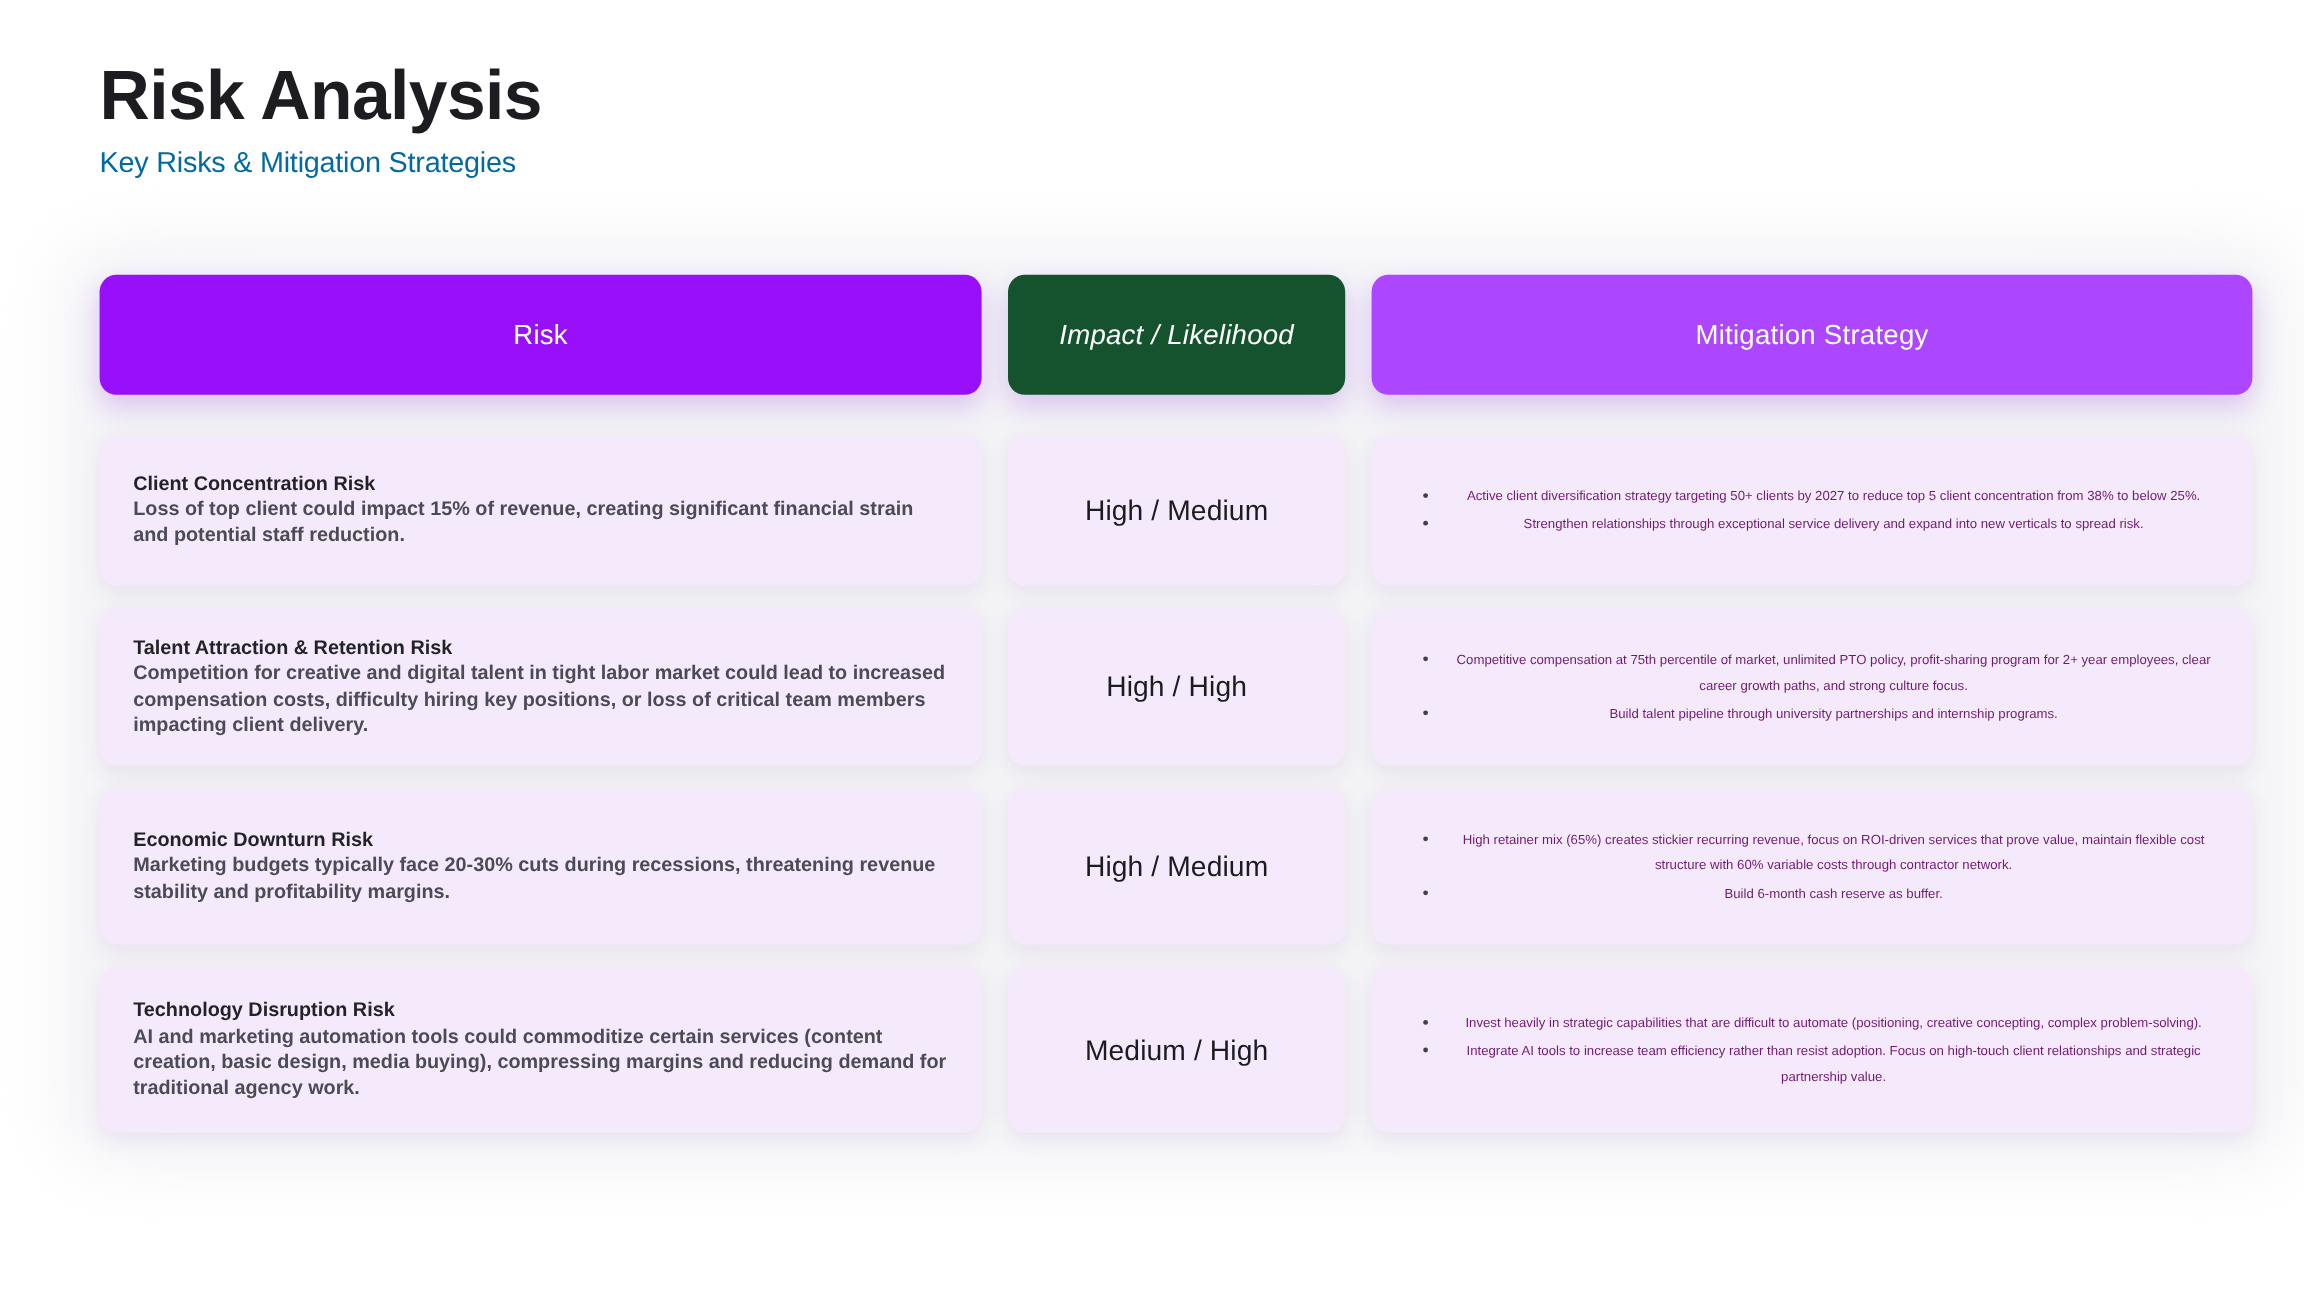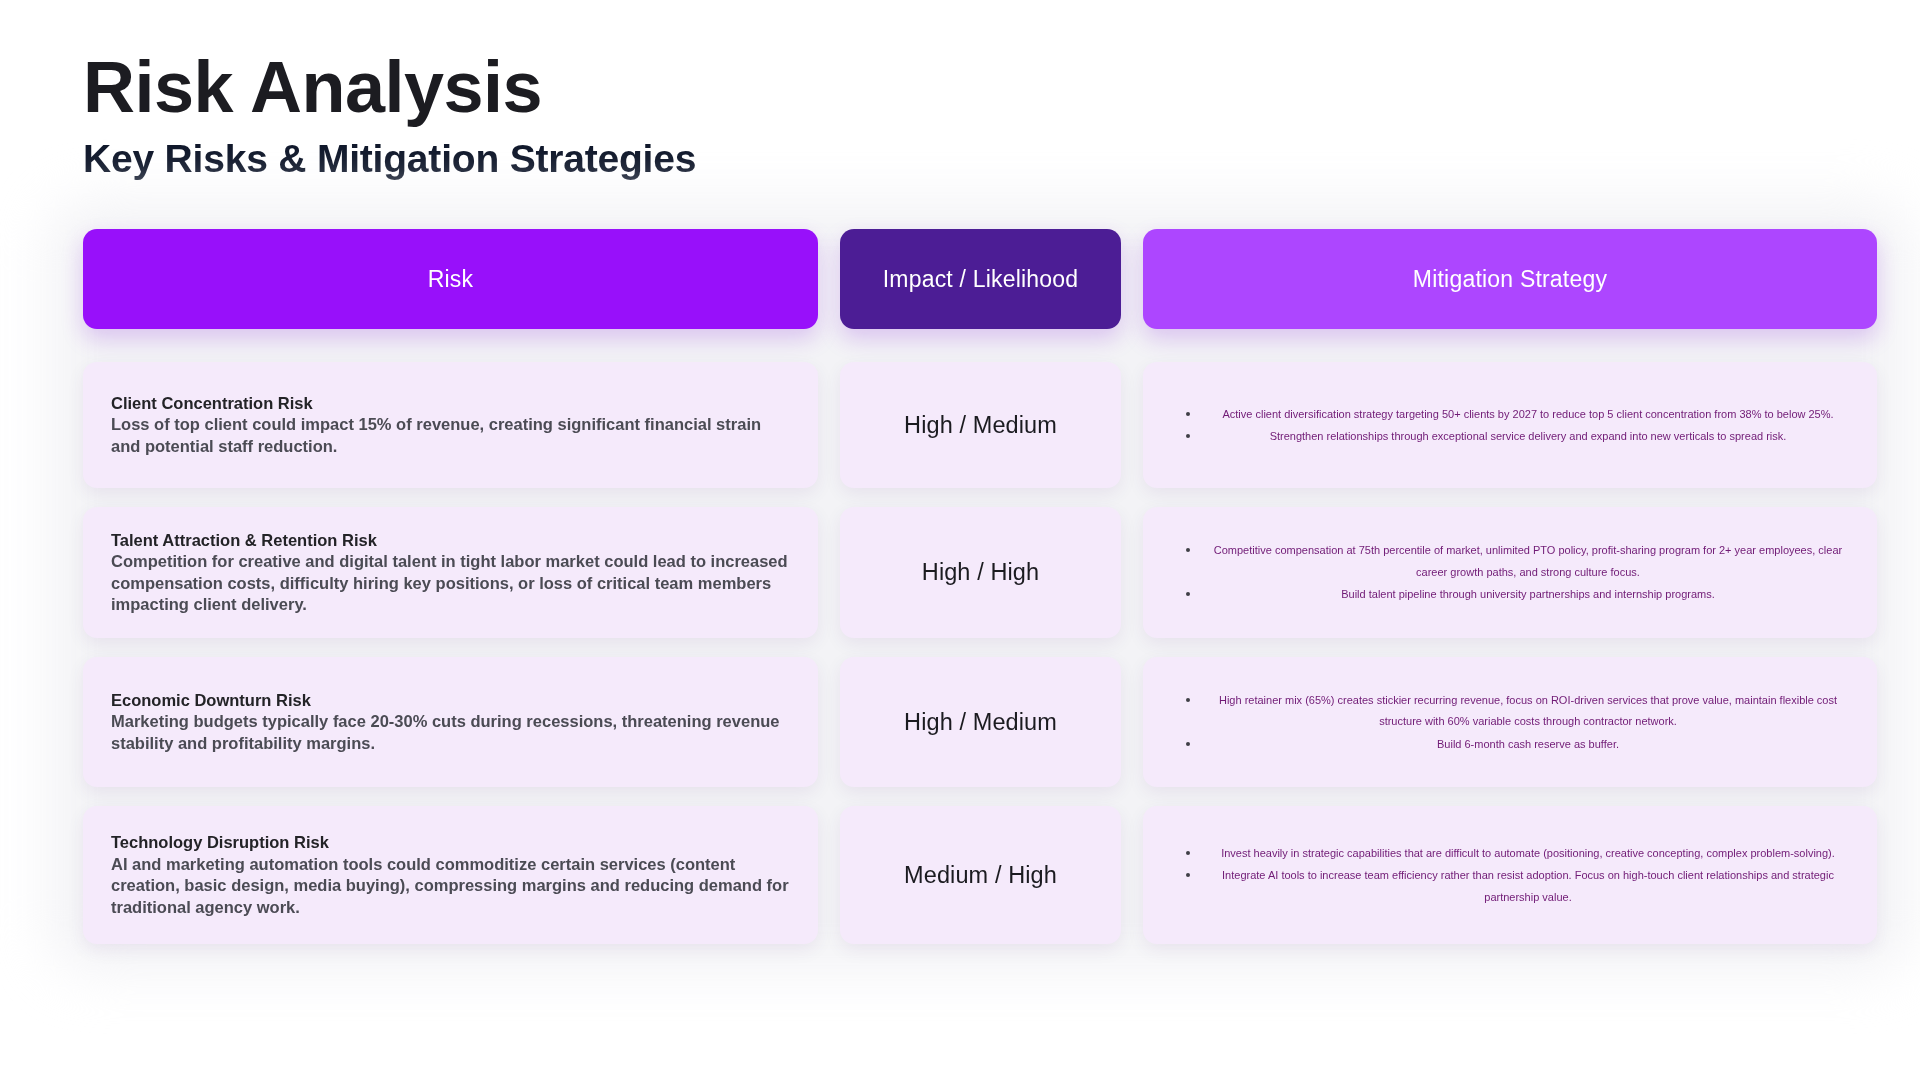--- a/index.html
+++ b/index.html
@@ -1,21 +1,21 @@
 <!DOCTYPE html>
 <html><head>
 <meta charset="utf-8">
 <style>
   * { margin:0; padding:0; box-sizing:border-box; }
   html,body { width:1920px; height:1080px; background:#ffffff; font-family:"Liberation Sans", sans-serif; }
   .page { position:relative; width:1920px; height:1080px; overflow:hidden; background:#ffffff; }
 
   .header-block { position:absolute; left:83px; top:48px; }
-  .page-title { font-size:72px; font-weight:700; color:#1c1c21; letter-spacing:-0.5px; line-height:1.1; }
-  .page-subtitle { font-size:39px; font-weight:700; color:#0f172a; margin-top:10px; letter-spacing:-0.2px; }
+  .page-title { font-size:58px; font-weight:700; color:#1c1c21; letter-spacing:-0.5px; line-height:1.1; }
+  .page-subtitle { font-size:24px; font-weight:400; color:#0369a1; margin-top:10px; letter-spacing:-0.2px; }
 
   .table-wrap { position:absolute; left:83px; top:229px; width:1794px; }
   .table-wrap::before {
     content:""; position:absolute; inset:-28px -34px; background:#f3f3f6;
     border-radius:46px; filter:blur(26px); z-index:0;
   }
   .grid {
     position:relative; z-index:1;
     display:grid;
     grid-template-columns:735px 281px 734px;
@@ -51,21 +51,21 @@
 
   <div class="header-block">
     <div class="page-title">Risk Analysis</div>
     <div class="page-subtitle">Key Risks &amp; Mitigation Strategies</div>
   </div>
 
   <div class="table-wrap">
     <div class="grid">
 
       <div class="hcell" style="background: rgb(152, 16, 250);">Risk</div>
-      <div class="hcell" style="background: #4c1d95;">Impact / Likelihood</div>
+      <div class="hcell" style="background: #14532d; font-style: italic;">Impact / Likelihood</div>
       <div class="hcell" style="background: rgb(173, 70, 255);">Mitigation Strategy</div>
 
       <div class="cell risk-cell r1">
         <div class="risk-title">Client Concentration Risk</div>
         <div class="risk-desc">Loss of top client could impact 15% of revenue, creating significant financial strain and potential staff reduction.</div>
       </div>
       <div class="cell impact-cell r1">
         <div class="impact-value">High / Medium</div>
       </div>
       <div class="cell mitigation-cell r1">

